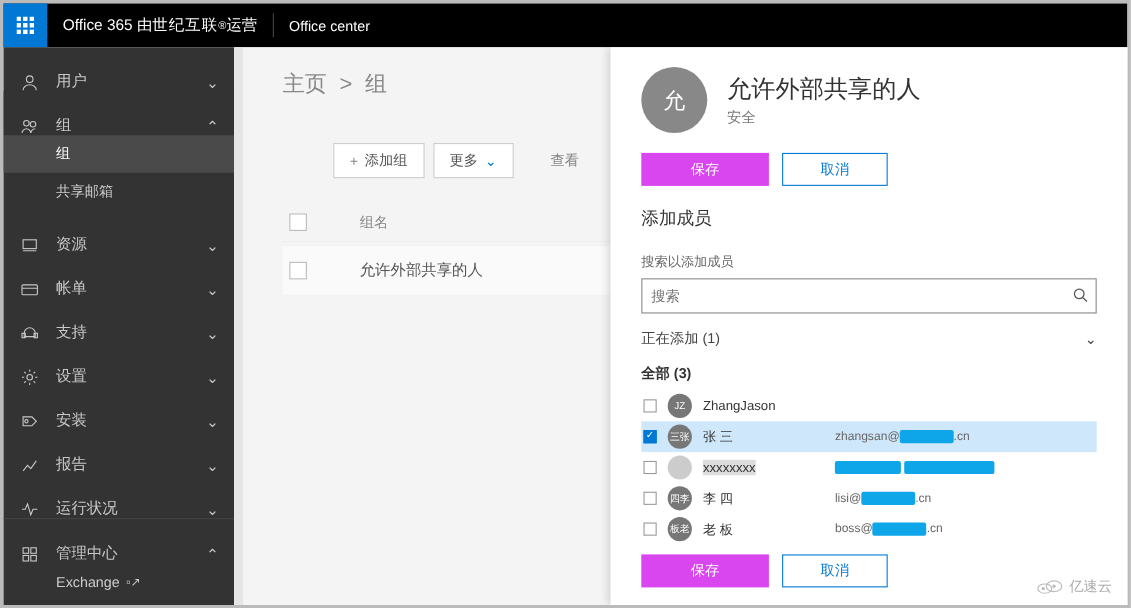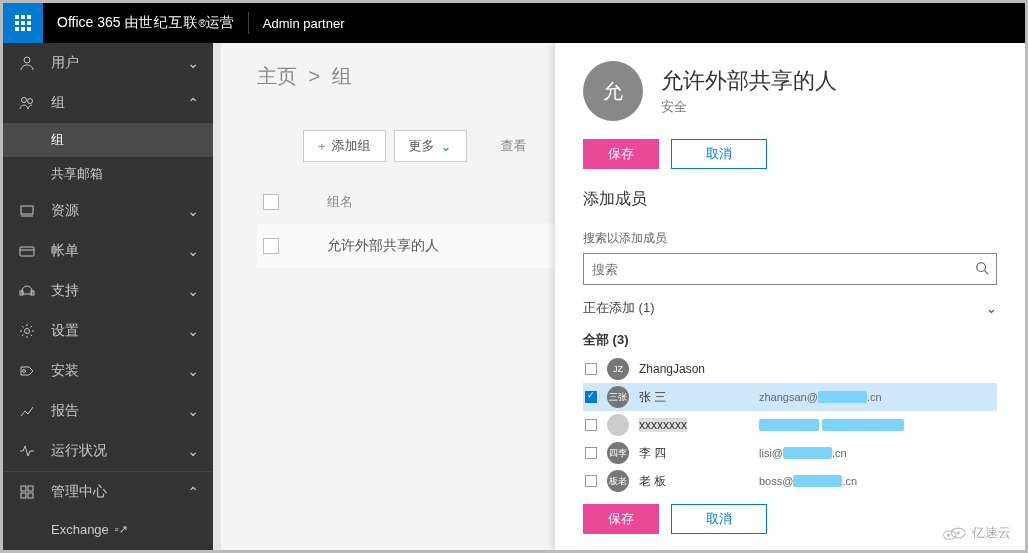--- a/index.html
+++ b/index.html
@@ -7,21 +7,21 @@
 .topbar{height:40px;background:#000;color:#fff;display:flex;align-items:center;font-size:13px}
 .waffle{width:40px;height:40px;background:#0078d4;display:flex;align-items:center;justify-content:center}
 .waffle svg{width:16px;height:16px}
 .topbar-sec{padding:0 14px;display:flex;align-items:center;height:100%}
 .topbar-sec.brand{font-size:14px}
 .topbar-sec.brand b{font-weight:400;letter-spacing:1px}
 .divider{width:1px;height:22px;background:#444}
 .watermark{position:absolute;top:5px;right:16px;color:#000;font-size:15px;z-index:50}
 .main{display:flex;height:calc(100% - 40px)}
 .sidebar{width:210px;background:#333;color:#c8c8c8;font-size:14px;overflow:hidden;display:flex;flex-direction:column}
-.nav-item{display:flex;align-items:center;height:40px;padding:0 14px;cursor:pointer}
+.nav-item{display:flex;align-items:flex-end;height:40px;padding:0 14px;cursor:pointer}
 .nav-item .ico{width:20px;margin-right:14px;display:flex;align-items:center;justify-content:center}
 .nav-item .chev{margin-left:auto}
 .nav-item.active-parent{background:#333}
 .sub-item{height:34px;display:flex;align-items:center;padding-left:48px;font-size:13px;color:#ccc;cursor:pointer}
 .sub-item.sel{background:#4a4a4a;color:#fff}
 .nav-section{border-top:1px solid #444}
 .content{flex:1;background:#f4f4f4;position:relative;display:flex}
 .scroll-gutter{width:8px;background:#e5e5e5}
 .page{flex:1;padding:20px 0 0 36px;color:#666}
 .breadcrumb{font-size:20px;color:#888;margin-bottom:40px}
@@ -34,38 +34,38 @@
 .ckbox{width:16px;height:16px;border:1px solid #bbb;background:#fff;margin-right:48px}
 .tname{color:#888;font-size:13px}
 .trow{display:flex;align-items:center;height:44px;background:#fafafa;padding-left:6px;margin-top:4px}
 .trow .tname{color:#555;font-size:14px}
 .panel{width:470px;background:#fff;box-shadow:-2px 0 8px rgba(0,0,0,0.15);padding:18px 28px 18px 28px;overflow:hidden;position:relative}
 .panel-head{display:flex;align-items:center;gap:18px;margin-bottom:18px}
 .big-avatar{width:60px;height:60px;border-radius:50%;background:#888;color:#fff;display:flex;align-items:center;justify-content:center;font-size:20px}
 .panel-title{font-size:22px;color:#333}
 .panel-sub{font-size:13px;color:#777;margin-top:2px}
 .btn-row{display:flex;gap:12px;margin-bottom:20px}
-.btn-primary{width:76px;height:30px;background:#ec4899;color:#fff;border:none;font-size:13px;cursor:pointer}
+.btn-primary{width:116px;height:30px;background:#d946ef;color:#fff;border:none;font-size:13px;cursor:pointer}
 .btn-secondary{width:96px;height:30px;background:#fff;color:#0078d4;border:1px solid #0078d4;font-size:13px;cursor:pointer}
 .sec-h{font-size:16px;color:#333;margin-bottom:20px}
 .hint{font-size:12px;color:#666;margin-bottom:6px}
 .search-wrap{position:relative;margin-bottom:14px}
 .search{width:100%;height:32px;border:1px solid #888;padding:0 30px 0 8px;font-size:13px}
 .search-ico{position:absolute;right:8px;top:8px;color:#666}
 .adding-row{display:flex;align-items:center;justify-content:space-between;font-size:13px;color:#444;margin-bottom:14px;cursor:pointer}
 .all-h{font-size:13px;font-weight:600;color:#333;margin-bottom:6px}
 .member{display:flex;align-items:center;height:28px;font-size:12px;gap:10px;padding:0 2px}
 .member.sel{background:#cfe7fb}
 .mck{width:12px;height:12px;border:1px solid #999;background:#fff;flex-shrink:0}
 .mck.checked{background:#0078d4;border-color:#0078d4;position:relative}
 .mck.checked::after{content:"✓";color:#fff;font-size:9px;position:absolute;top:-2px;left:1px}
 .mavatar{width:22px;height:22px;border-radius:50%;background:#777;color:#fff;font-size:9px;display:flex;align-items:center;justify-content:center;flex-shrink:0}
 .mname{width:110px;color:#333}
 .memail{color:#666;font-size:11px;flex:1}
-.memail .blur{background:#7dd3fc;color:transparent;border-radius:2px;padding:0 8px}
+.memail .blur{background:#0ea5e9;color:transparent;border-radius:2px;padding:0 8px}
 .panel-foot{position:absolute;bottom:16px;left:28px;display:flex;gap:12px}
 .yisu{position:absolute;bottom:8px;right:14px;color:#aaa;font-size:13px;display:flex;align-items:center;gap:4px}
 .yisu-ico{width:28px;height:18px}
 </style>
 </head>
 <body>
 
 <div class="watermark">© 2019 ZJUNSEN https://blog.51cto.com/rdsrv</div>
 
 <div class="topbar">
@@ -84,21 +84,21 @@
         </g>
       </svg>
   </div>
   <div class="topbar-sec brand">
     <span>Office 365 由</span>
       <b>世纪互联</b>
       <span style="font-size:10px;vertical-align:super">®</span>
       <span>运营</span>
   </div>
   <div class="divider"></div>
-  <div class="topbar-sec">Admin partner</div>
+  <div class="topbar-sec">Office center</div>
 </div>
 
 <div class="main">
   <div class="sidebar">
     <div class="nav-item">
       <span class="ico">
           <svg width="16" height="16" viewBox="0 0 16 16" fill="none" stroke="#c8c8c8" stroke-width="1">
             <circle cx="8" cy="5" r="3"></circle>
             <path d="M2 15c0-3 3-5 6-5s6 2 6 5"></path>
           </svg>

